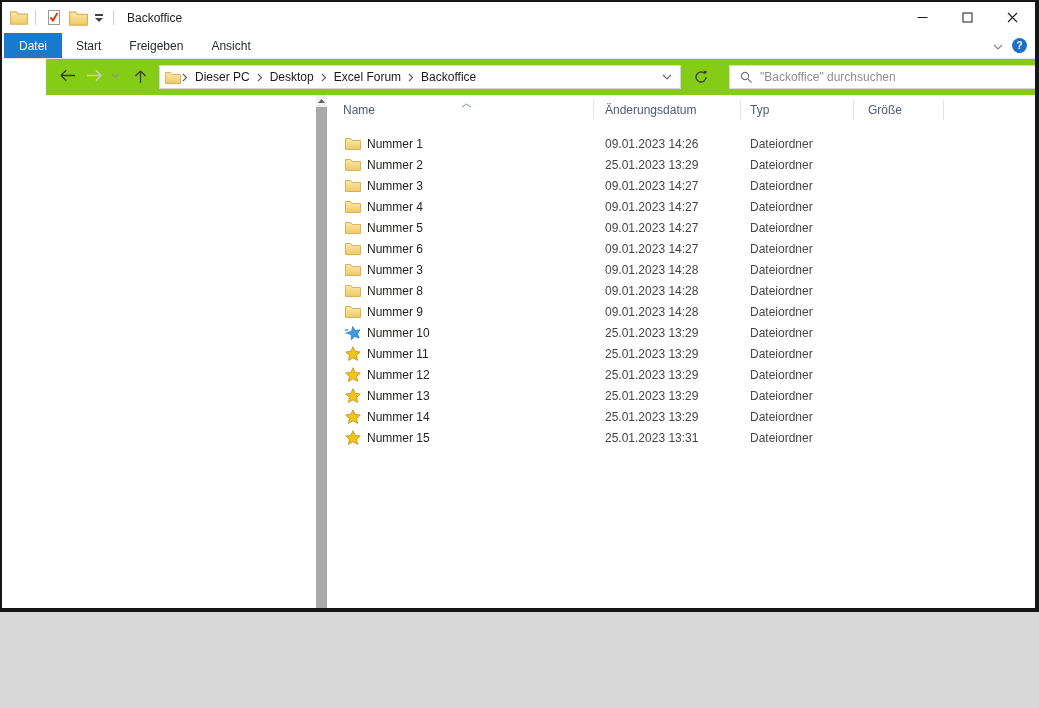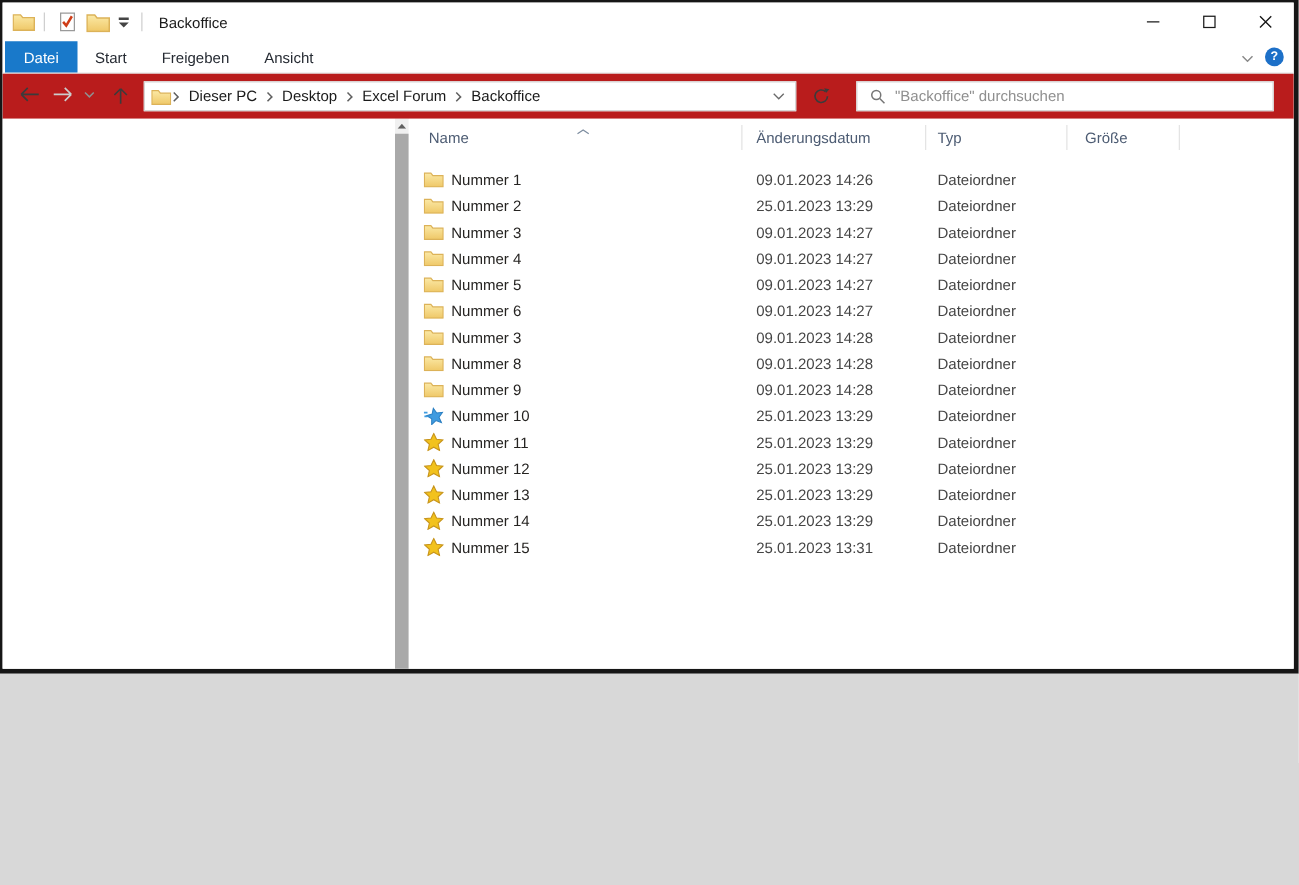--- a/index.html
+++ b/index.html
@@ -1,18 +1,18 @@
 <!DOCTYPE html>
 <html><head>
 <meta charset="utf-8">
 <style>
   html,body{margin:0;padding:0;background:#d8d8d8;}
   *{box-sizing:border-box;}
   .window{
-    position:relative;width:1039px;height:539px;background:#fff;
+    position:relative;width:1039px;height:612px;background:#fff;
     border-left:2px solid #161616;border-top:2px solid #161616;
     border-right:4px solid #161616;border-bottom:4px solid #161616;
     font-family:"Liberation Sans","DejaVu Sans",sans-serif;font-size:12px;color:#1a1a1a;
     overflow:hidden;
   }
   
   .titlebar{position:relative;height:31px;display:flex;align-items:center;background:#fff;}
   .app-icon{margin-left:8px;display:flex;}
   .tb-sep{width:1px;height:15px;background:#cfcfcf;margin:0 7px;}
   .qat-btn{display:flex;align-items:center;justify-content:center;padding:2px 4px;cursor:default;}
@@ -22,21 +22,21 @@
   .win-title{margin-left:6px;color:#1a1a1a;}
   .win-controls{position:absolute;right:0;top:0;height:30px;display:flex;}
   .win-btn{width:45px;height:30px;display:flex;align-items:center;justify-content:center;}
   
   .tabrow{position:relative;height:26px;display:flex;align-items:stretch;border-bottom:1px solid #e2e2e2;background:#fff;}
   .tab{display:flex;align-items:center;justify-content:center;padding:0 14px;color:#262b33;}
   .tab.active{background:#1979ca;color:#fff;margin-left:2px;padding:4px 15px;}
   .tabrow-right{position:absolute;right:8px;top:0;height:100%;display:flex;align-items:center;gap:9px;}
   .help-circle{width:15px;height:15px;border-radius:50%;background:#1d70c8;color:#fff;font-size:10px;font-weight:bold;display:flex;align-items:center;justify-content:center;}
   
-  .addressrow{position:relative;height:36px;background:#b91c1c;}
+  .addressrow{position:relative;height:36px;background:#84cc16;margin-left:44px;}
   .nav-btn{position:absolute;top:10px;display:flex;align-items:center;justify-content:center;}
   .crumb-box{position:absolute;left:113px;top:6px;width:522px;height:24px;border:1px solid #d6d6d6;display:flex;align-items:center;background:#fff;}
   .crumb-box .folder{margin-left:5px;display:flex;}
   .crumb-sep{display:flex;margin:0 1px;}
   .crumb-item{padding:0 6px;color:#1a1a1a;white-space:nowrap;}
   .crumb-drop{margin-left:auto;margin-right:8px;display:flex;}
   .refresh-btn{position:absolute;left:641px;top:6px;width:28px;height:24px;display:flex;align-items:center;justify-content:center;}
   .search-box{position:absolute;left:683px;top:6px;width:334px;height:24px;border:1px solid #d6d6d6;display:flex;align-items:center;background:#fff;}
   .search-box svg{margin:0 7px 0 10px;}
   .search-box input{border:0;outline:none;flex:1;font-family:inherit;font-size:12px;color:#333;background:transparent;padding:0;}
@@ -46,21 +46,21 @@
   .v-scrollbar{position:absolute;left:314px;top:93px;width:11px;height:566px;background:#f0f0f0;}
   .v-scrollbar .arr{position:absolute;left:0;width:11px;height:11px;display:flex;align-items:center;justify-content:center;}
   .v-scrollbar .thumb{position:absolute;left:0;top:12px;width:11px;height:538px;background:#a9a9a9;}
   .file-area{position:absolute;left:325px;top:93px;width:708px;height:588px;background:#fff;}
   .col-header{position:relative;height:30px;}
   .col-cell{position:absolute;top:0;height:30px;line-height:30px;color:#4d5c73;white-space:nowrap;overflow:hidden;}
   .hdr-div{position:absolute;top:5px;width:1px;height:20px;background:#e4e4e4;}
   .sort-caret{position:absolute;left:134px;top:2px;}
   .rows{padding-top:8px;}
   .row{display:flex;align-items:center;height:21px;}
-  .cell-name{width:266px;display:flex;align-items:center;padding-left:12px;}
+  .cell-name{width:266px;display:flex;align-items:center;padding-left:18px;}
   .cell-name .ric{width:16px;display:flex;justify-content:center;margin-right:6px;flex-shrink:0;}
   .cell-name .lbl{color:#252321;white-space:nowrap;}
   .cell-date{width:147px;padding-left:12px;color:#454545;white-space:nowrap;}
   .cell-type{width:113px;padding-left:10px;color:#454545;white-space:nowrap;}
   .cell-size{width:90px;}
   
   .view-btns{position:absolute;right:5px;top:656px;display:flex;align-items:center;gap:3px;}
   .vbtn{width:24px;height:22px;display:flex;align-items:center;justify-content:center;border:1px solid transparent;}
   .vbtn.sel{background:#cbe3f5;border-color:#5da3d6;}
   

